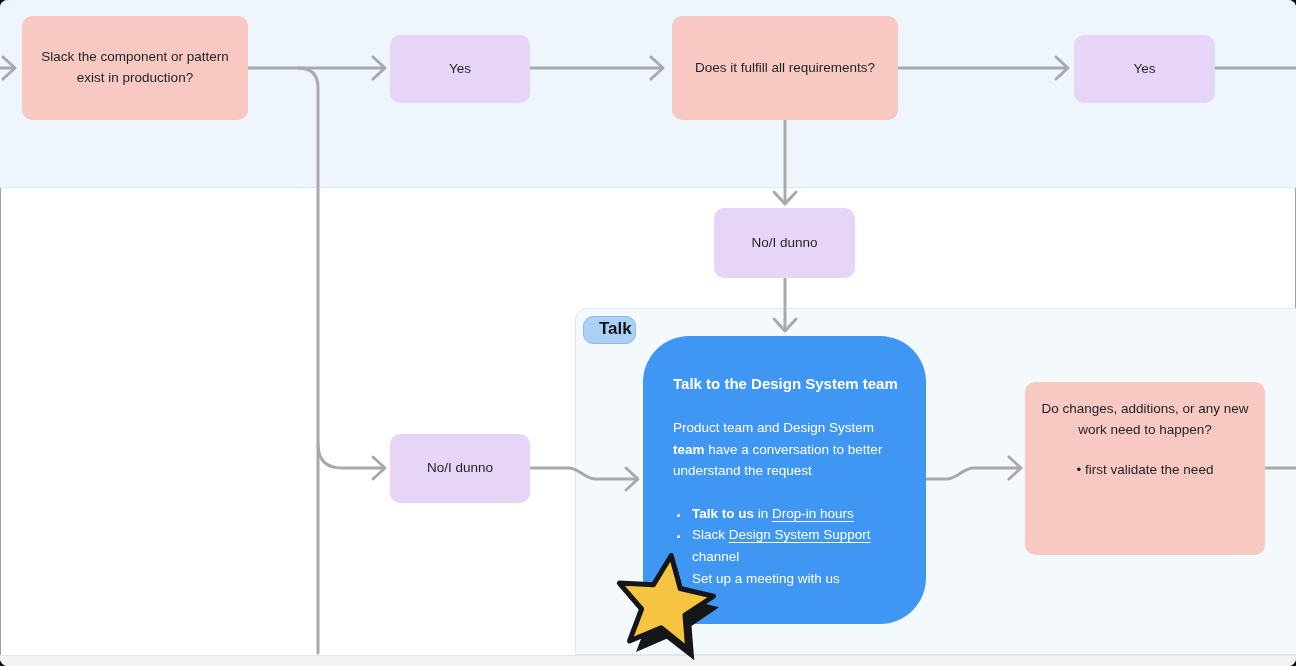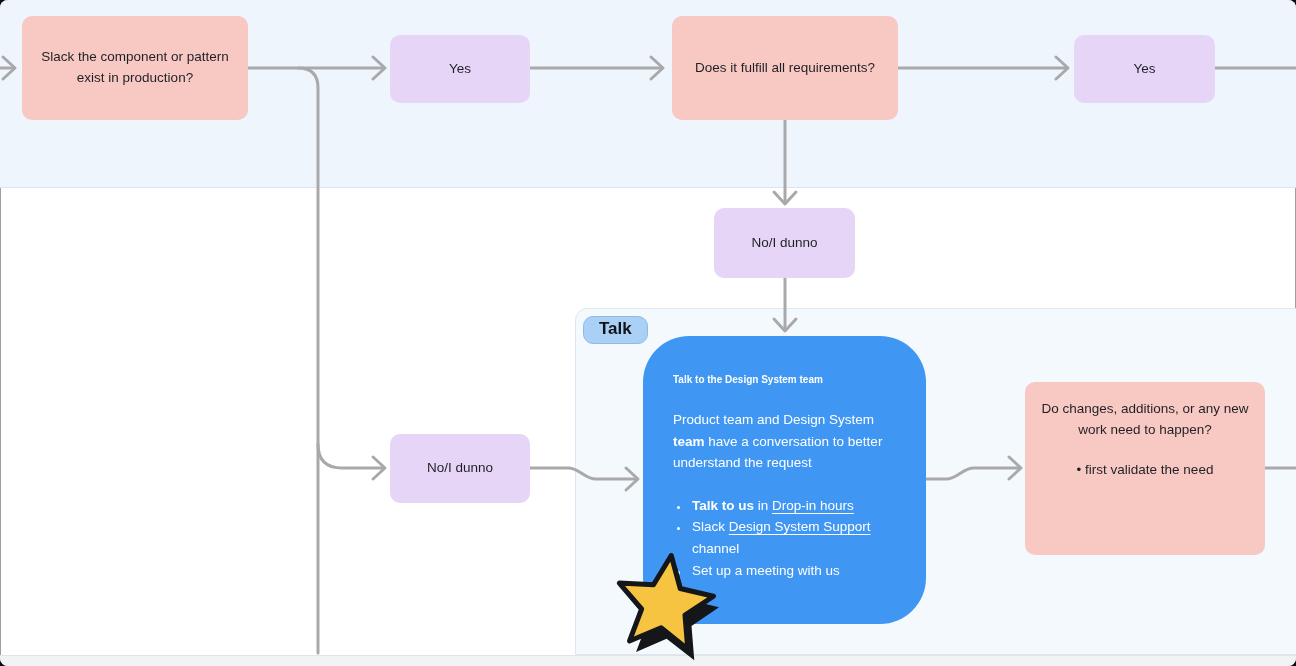--- a/index.html
+++ b/index.html
@@ -12,35 +12,35 @@
   #canvas{
     position:relative;width:1296px;height:666px;background:#ffffff;
     border-radius:8px;overflow:hidden;box-shadow:inset 0 0 0 1px #9b9ea3;
   }
   .band-top{position:absolute;left:0;top:0;width:1296px;height:188px;
     background:var(--canvas-top-band);border-bottom:1px solid #D7E7F6;}
   .bottom-strip{position:absolute;left:0;top:655px;width:1296px;height:11px;
     background:#F1F3F4;border-top:1px solid #E2E4E7;}
   .section-frame{position:absolute;left:575px;top:308px;width:740px;height:347px;
     background:var(--section-fill);border:1px solid #DCE8F3;border-radius:12px 0 0 0;}
-  .section-label{position:absolute;left:583px;top:316px;padding:2px 15px 4px 15px;
+  .section-label{position:absolute;left:583px;top:316px;padding:2px 3px 4px 15px;
     background:var(--section-label-blue);border:1.5px solid #8FBAE8;border-radius:10px;
     font-size:17px;font-weight:700;color:#121318;cursor:default;}
   svg.connectors{position:absolute;left:0;top:0;pointer-events:none;}
   svg.connectors path{stroke:var(--connector-gray);stroke-width:3;fill:none;
     stroke-linecap:round;stroke-linejoin:round;}
   .node{position:absolute;display:flex;align-items:center;justify-content:center;
     text-align:center;border-radius:10px;color:var(--text-dark);
     font-size:13.5px;font-weight:500;line-height:1.55;padding:6px 16px;}
   .pink{background:var(--node-pink);}
   .purple{background:var(--node-purple);}
   .blue-card{position:absolute;left:643px;top:336px;width:283px;height:288px;
     background:var(--card-blue);border-radius:46px;color:#ffffff;
     padding:36px 26px 0 30px;font-size:13.5px;line-height:1.6;}
-  .blue-card h3{font-size:10px;font-weight:700;margin-bottom:21px;}
+  .blue-card h3{font-size:15px;font-weight:700;margin-bottom:21px;}
   .blue-card p{margin-bottom:21px;}
   .blue-card ul{list-style:disc outside;padding-left:17px;}
   .blue-card li{padding-left:2px;}
   .blue-card li::marker{color:#fff;font-size:11px;}
   .blue-card a{color:#fff;text-decoration:underline;text-underline-offset:3px;cursor:pointer;}
   .decision-card{position:absolute;left:1025px;top:382px;width:240px;height:173px;
     background:var(--node-pink);border-radius:10px;color:var(--text-dark);
     font-size:13.5px;font-weight:500;line-height:1.57;text-align:center;padding:16px 8px;}
   .decision-card ul{list-style:none;margin-top:19px;}
   .decision-card li::before{content:"•  ";}

